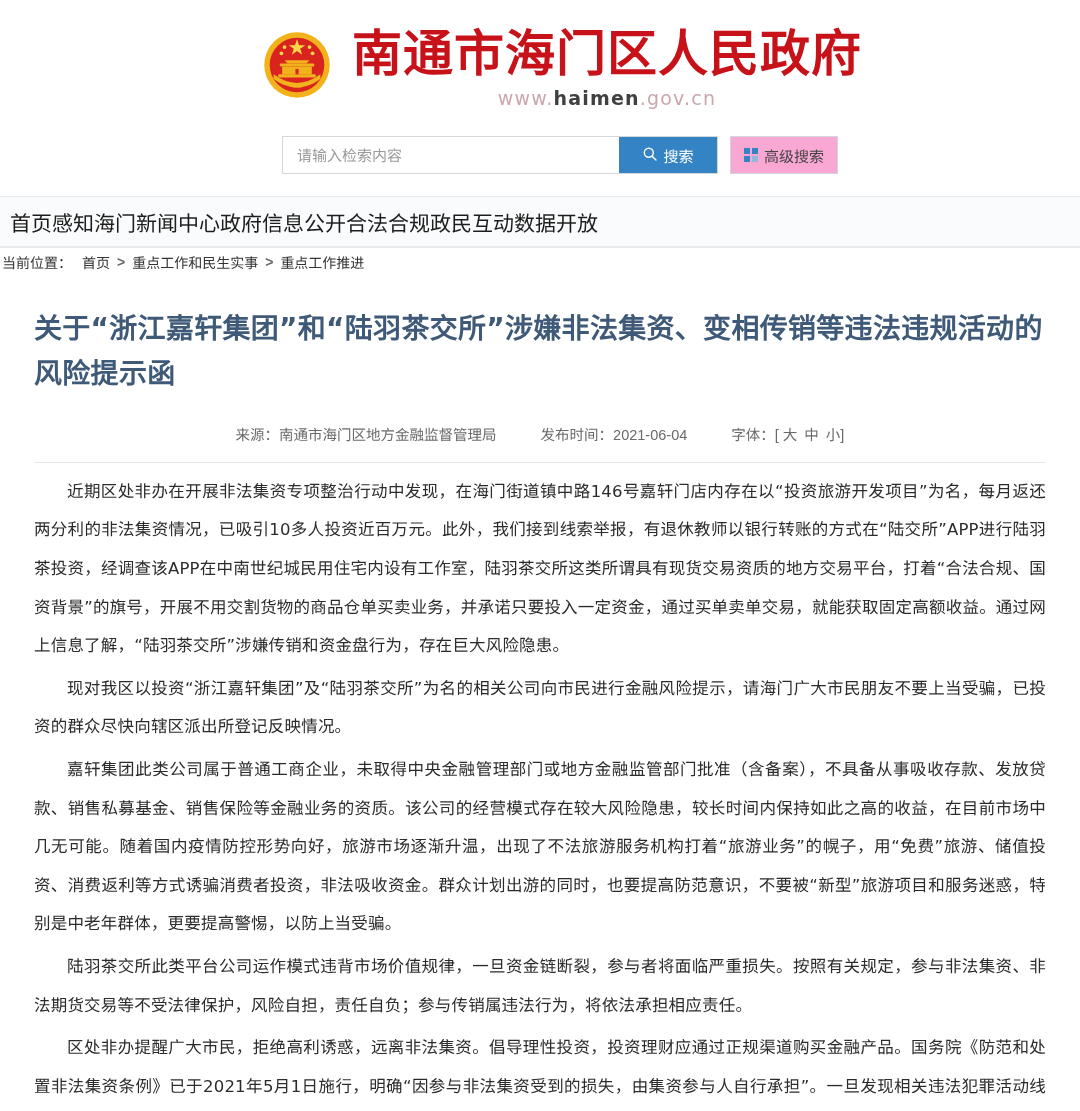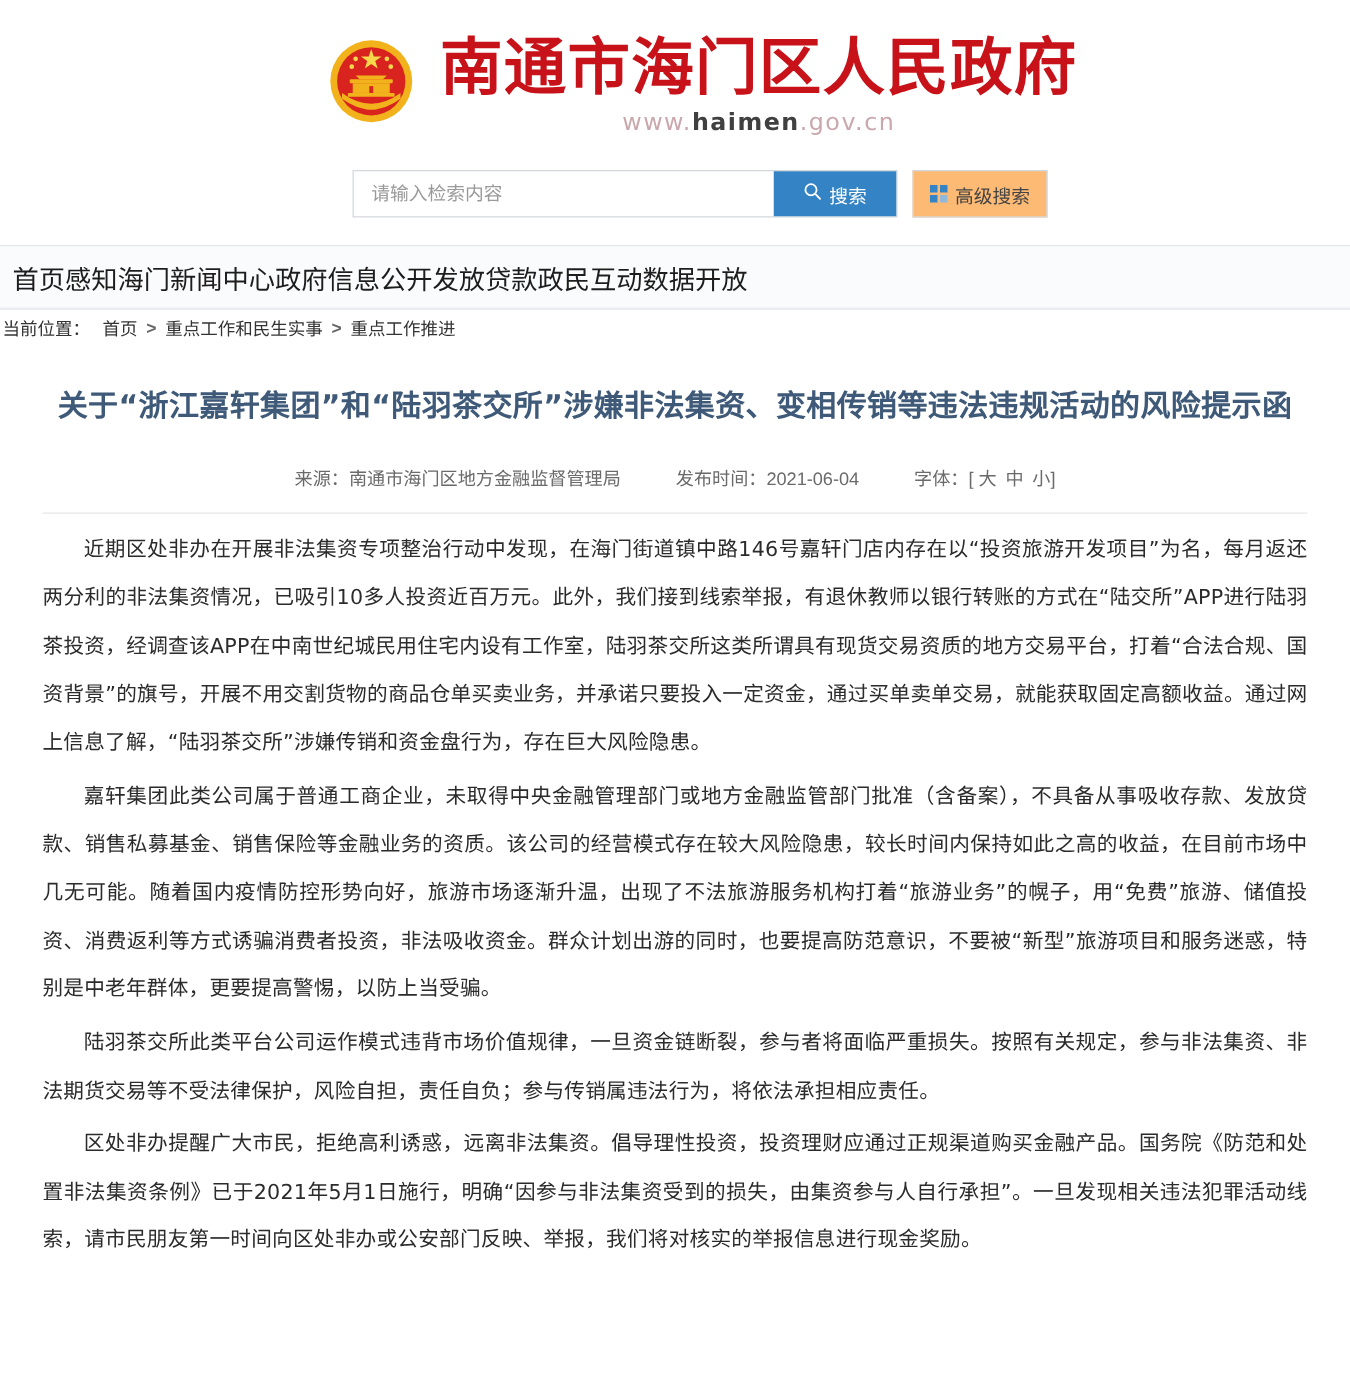--- a/index.html
+++ b/index.html
@@ -102,21 +102,21 @@
     justify-content: center;
     gap: 5px;
     cursor: pointer;
     font-family: "Liberation Sans", sans-serif;
     margin-left: 10px;
   }
   .adv-btn {
     width: 108px;
     height: 38px;
     border: 1px solid #d3d8dd;
-    background: #fdba74;
+    background: #f9a8d4;
     color: #444;
     font-size: 15px;
     display: flex;
     align-items: center;
     justify-content: center;
     gap: 6px;
     cursor: pointer;
     box-sizing: border-box;
     font-family: "Liberation Sans", sans-serif;
   }
@@ -167,24 +167,24 @@
   .bc-link { color: #333; cursor: pointer; }
   .bc-sep { margin: 0 7px; color: #666; font-weight: bold; }
 
   
   .article {
     padding: 0 34px 26px 34px;
     box-sizing: border-box;
   }
   .article-title {
     margin: 22px 0 0 0;
-    font-size: 24px;
+    font-size: 28px;
     line-height: 1.62;
     font-weight: bold;
-    text-align: center;
+    text-align: left;
     color: #3f5a78;
     font-family: "DejaVu Sans", "Liberation Sans", sans-serif;
     letter-spacing: 0.3px;
   }
   .article-meta {
     margin-top: 26px;
     display: flex;
     justify-content: center;
     align-items: center;
     font-size: 14.5px;
@@ -278,21 +278,21 @@
       <span>高级搜索</span>
     </button>
   </div>
 </header>
 
 <nav class="main-nav">
   <div class="nav-item">首页</div>
   <div class="nav-item">感知海门</div>
   <div class="nav-item">新闻中心</div>
   <div class="nav-item">政府信息公开</div>
-  <div class="nav-item">发放贷款</div>
+  <div class="nav-item">合法合规</div>
   <div class="nav-item">政民互动</div>
   <div class="nav-item">数据开放</div>
 </nav>
 
 <div class="breadcrumb">
   <span class="bc-label">当前位置：</span>
   <span class="bc-link">首页</span>
   <span class="bc-sep">&gt;</span>
   <span class="bc-link">重点工作和民生实事</span>
   <span class="bc-sep">&gt;</span>
@@ -317,18 +317,19 @@
         <span>中</span>
         <span>小</span>
       </span><span>]</span>
     </div>
   </div>
 
   <hr class="article-divider">
 
   <div class="article-body">
     <p>近期区处非办在开展非法集资专项整治行动中发现，在海门街道镇中路146号嘉轩门店内存在以“投资旅游开发项目”为名，每月返还两分利的非法集资情况，已吸引10多人投资近百万元。此外，我们接到线索举报，有退休教师以银行转账的方式在“陆交所”APP进行陆羽茶投资，经调查该APP在中南世纪城民用住宅内设有工作室，陆羽茶交所这类所谓具有现货交易资质的地方交易平台，打着“合法合规、国资背景”的旗号，开展不用交割货物的商品仓单买卖业务，并承诺只要投入一定资金，通过买单卖单交易，就能获取固定高额收益。通过网上信息了解，“陆羽茶交所”涉嫌传销和资金盘行为，存在巨大风险隐患。</p>
+    <p>现对我区以投资“浙江嘉轩集团”及“陆羽茶交所”为名的相关公司向市民进行金融风险提示，请海门广大市民朋友不要上当受骗，已投资的群众尽快向辖区派出所登记反映情况。</p>
     <p>嘉轩集团此类公司属于普通工商企业，未取得中央金融管理部门或地方金融监管部门批准（含备案），不具备从事吸收存款、发放贷款、销售私募基金、销售保险等金融业务的资质。该公司的经营模式存在较大风险隐患，较长时间内保持如此之高的收益，在目前市场中几无可能。随着国内疫情防控形势向好，旅游市场逐渐升温，出现了不法旅游服务机构打着“旅游业务”的幌子，用“免费”旅游、储值投资、消费返利等方式诱骗消费者投资，非法吸收资金。群众计划出游的同时，也要提高防范意识，不要被“新型”旅游项目和服务迷惑，特别是中老年群体，更要提高警惕，以防上当受骗。</p>
     <p>陆羽茶交所此类平台公司运作模式违背市场价值规律，一旦资金链断裂，参与者将面临严重损失。按照有关规定，参与非法集资、非法期货交易等不受法律保护，风险自担，责任自负；参与传销属违法行为，将依法承担相应责任。</p>
     <p>区处非办提醒广大市民，拒绝高利诱惑，远离非法集资。倡导理性投资，投资理财应通过正规渠道购买金融产品。国务院《防范和处置非法集资条例》已于2021年5月1日施行，明确“因参与非法集资受到的损失，由集资参与人自行承担”。一旦发现相关违法犯罪活动线索，请市民朋友第一时间向区处非办或公安部门反映、举报，我们将对核实的举报信息进行现金奖励。</p>
   </div>
 
 </article>
 
 </body></html>

